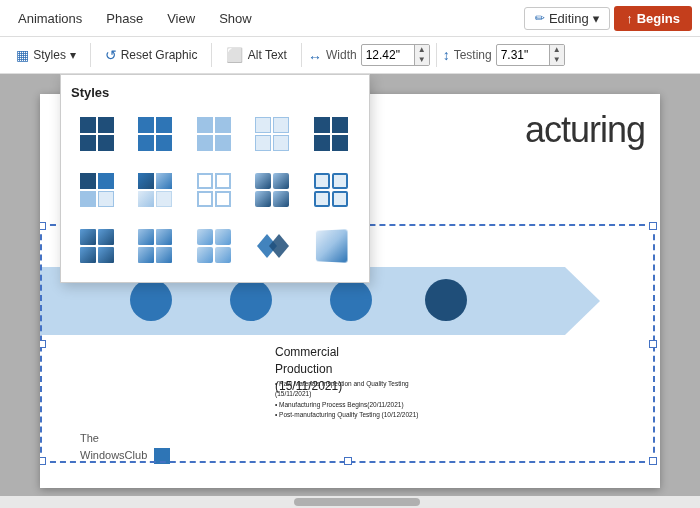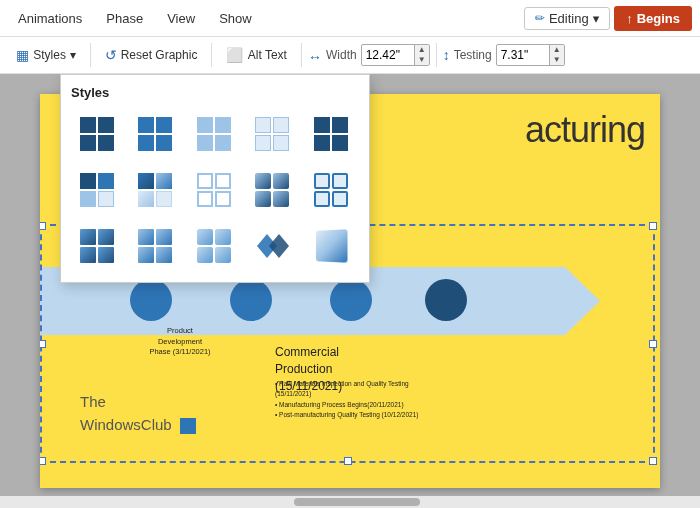--- a/index.html
+++ b/index.html
@@ -179,21 +179,21 @@
       height: 434px;
       background: #b0b0b0;
       overflow: hidden;
     }
     .slide-wrapper {
       position: absolute;
       top: 20px;
       left: 40px;
       right: 40px;
       bottom: 20px;
-      background: #fde047;
+      background: #ffffff;
       box-shadow: 0 2px 8px rgba(0,0,0,0.3);
       overflow: hidden;
     }
   </style>
 </head>
 <body>
 
 <div class="menu-bar">
   <div class="menu-item">Animations</div>
   <div class="menu-item">Phase</div>
@@ -259,30 +259,29 @@
 
     <div style="position:absolute;top:155px;left:-10px;right:10px;height:100px;">
       <div style="position:absolute;top:18px;left:10px;right:50px;height:68px;background:#bdd7ee;clip-path:polygon(0 0,calc(100% - 35px) 0,100% 50%,calc(100% - 35px) 100%,0 100%);"></div>
 
       <div style="position:absolute;width:42px;height:42px;border-radius:50%;background:#2e75b6;top:30px;left:100px;"></div>
       <div style="position:absolute;width:42px;height:42px;border-radius:50%;background:#2e75b6;top:30px;left:200px;"></div>
       <div style="position:absolute;width:42px;height:42px;border-radius:50%;background:#2e75b6;top:30px;left:300px;"></div>
       <div style="position:absolute;width:42px;height:42px;border-radius:50%;background:#1f4e79;top:30px;left:395px;"></div>
     </div>
 
-    <div style="position:absolute;top:232px;left:95px;font-size:7.5px;color:#222;text-align:center;line-height:1.4;width:90px;">Product<br>Development<br>Phase (3/11/2021)</div>
     <div style="position:absolute;top:250px;left:235px;font-size:12px;color:#222;text-align:left;line-height:1.4;width:100px;">Commercial<br>Production<br>(15/11/2021)</div>
 
     <div style="position:absolute;top:285px;left:235px;font-size:6.5px;color:#222;line-height:1.6;width:150px;">
       <div>• Raw Materials Inspection and Quality Testing (15/11/2021)</div>
       <div>• Manufacturing Process Begins(20/11/2021)</div>
       <div>• Post-manufacturing Quality Testing (10/12/2021)</div>
     </div>
 
-    <div style="position:absolute;bottom:52px;left:40px;font-size:15px;color:#555;line-height:1.5;">
+    <div style="position:absolute;bottom:24px;left:40px;font-size:11px;color:#555;line-height:1.5;">
       <span>The</span><br>
       <span>WindowsClub</span>
       <span style="display:inline-block;width:16px;height:16px;background:#2e75b6;vertical-align:middle;margin-left:4px;"></span>
     </div>
 
     <div style="position:absolute;top:130px;left:0px;right:5px;bottom:25px;border:2px dashed #4472c4;pointer-events:none;">
       <div style="position:absolute;top:-4px;left:-4px;width:8px;height:8px;background:white;border:1px solid #4472c4;"></div>
       <div style="position:absolute;top:-4px;right:-4px;width:8px;height:8px;background:white;border:1px solid #4472c4;"></div>
       <div style="position:absolute;bottom:-4px;left:-4px;width:8px;height:8px;background:white;border:1px solid #4472c4;"></div>
       <div style="position:absolute;bottom:-4px;right:-4px;width:8px;height:8px;background:white;border:1px solid #4472c4;"></div>

